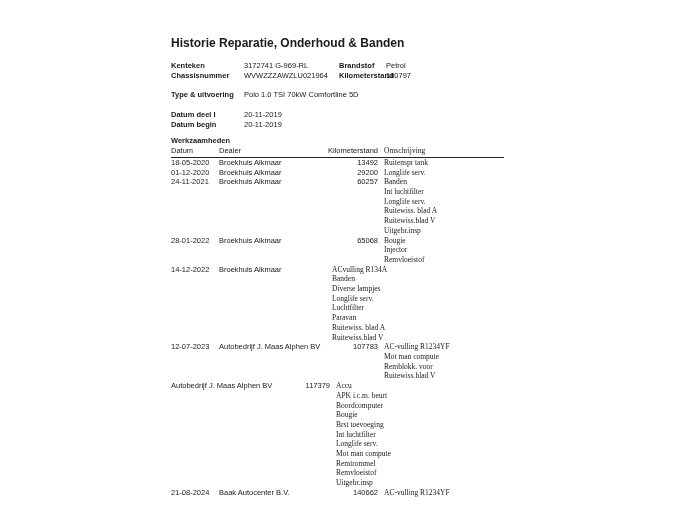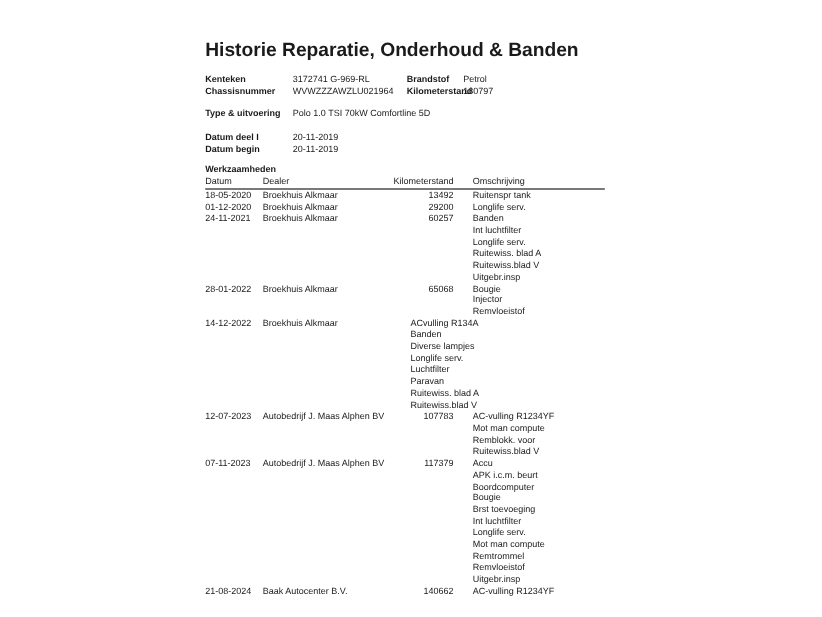--- a/index.html
+++ b/index.html
@@ -1,35 +1,35 @@
 <!DOCTYPE html>
 <html><head>
 <meta charset="utf-8">
 <style>
   * { margin:0; padding:0; box-sizing:border-box; }
   html,body { width:685px; height:514px; background:#ffffff; overflow:hidden; }
   body { font-family:"Liberation Sans", sans-serif; color:#1a1a1a; position:relative; }
   .content { position:absolute; left:171px; top:36px; width:333px; font-size:7.5px; line-height:9.7px; }
-  .title { font-size:16px; line-height:14px; font-weight:bold; white-space:nowrap; margin-bottom:11px; }
+  .title { font-size:12px; line-height:14px; font-weight:bold; white-space:nowrap; margin-bottom:11px; }
   .iblock { }
   .iblock.mt { margin-top:10px; }
   .irow { display:flex; white-space:nowrap; }
   .il { font-weight:bold; }
   .l1 { width:73px; flex:none; }
   .v1 { width:95px; flex:none; }
   .l2 { width:47px; flex:none; }
   .v2 { flex:1; }
   .sec { font-weight:bold; margin-top:6px; }
   .thead { display:flex; margin-top:1px; padding-bottom:1px; border-bottom:1.2px solid #222; white-space:nowrap; }
   .trow { display:flex; white-space:nowrap; }
   .c { flex:none; }
   .c.datum { width:48px; }
   .c.dealer { width:107px; }
   .c.km { width:52px; text-align:right; }
-  .c.oms { flex:1; margin-left:16px; }
+  .c.oms { flex:1; margin-left:6px;font-family:Liberation Serif, serif; }
   .oline { }
 </style>
 </head>
 <body>
 
 <div class="content">
 
   <div class="title">Historie Reparatie, Onderhoud &amp; Banden</div>
 
   <div class="iblock">
@@ -133,21 +133,20 @@
         <span class="c dealer">Autobedrijf J. Maas Alphen BV</span>
         <span class="c km">107783</span>
         <span class="c oms">
           <div class="oline">AC-vulling R1234YF</div>
           <div class="oline">Mot man compute</div>
           <div class="oline">Remblokk. voor</div>
           <div class="oline">Ruitewiss.blad V</div>
         </span>
       </div>
       <div class="trow">
-        <span class="c datum">07-11-2023</span>
         <span class="c dealer">Autobedrijf J. Maas Alphen BV</span>
         <span class="c km">117379</span>
         <span class="c oms">
           <div class="oline">Accu</div>
           <div class="oline">APK i.c.m. beurt</div>
           <div class="oline">Boordcomputer</div>
           <div class="oline">Bougie</div>
           <div class="oline">Brst toevoeging</div>
           <div class="oline">Int luchtfilter</div>
           <div class="oline">Longlife serv.</div>

